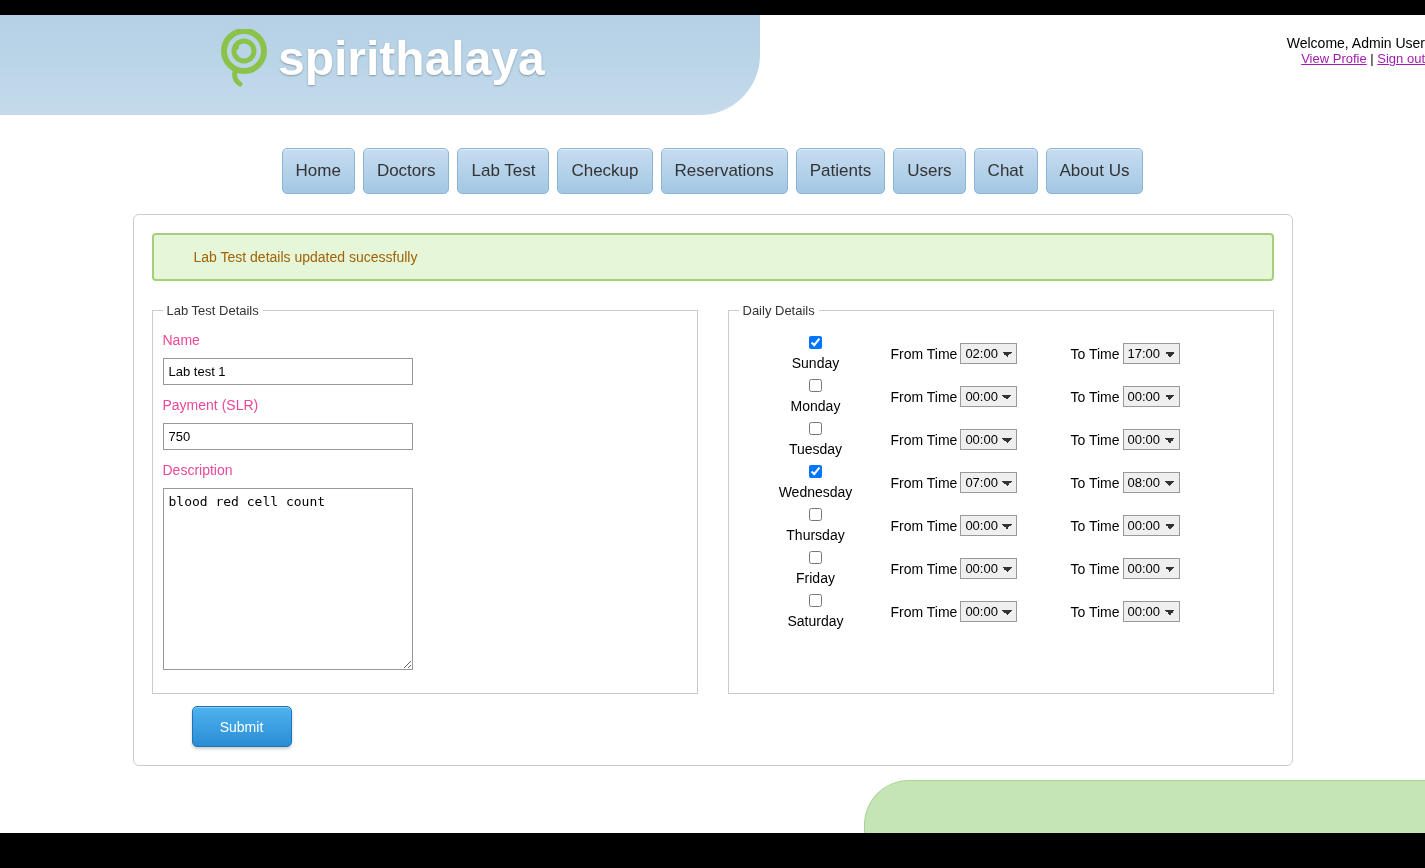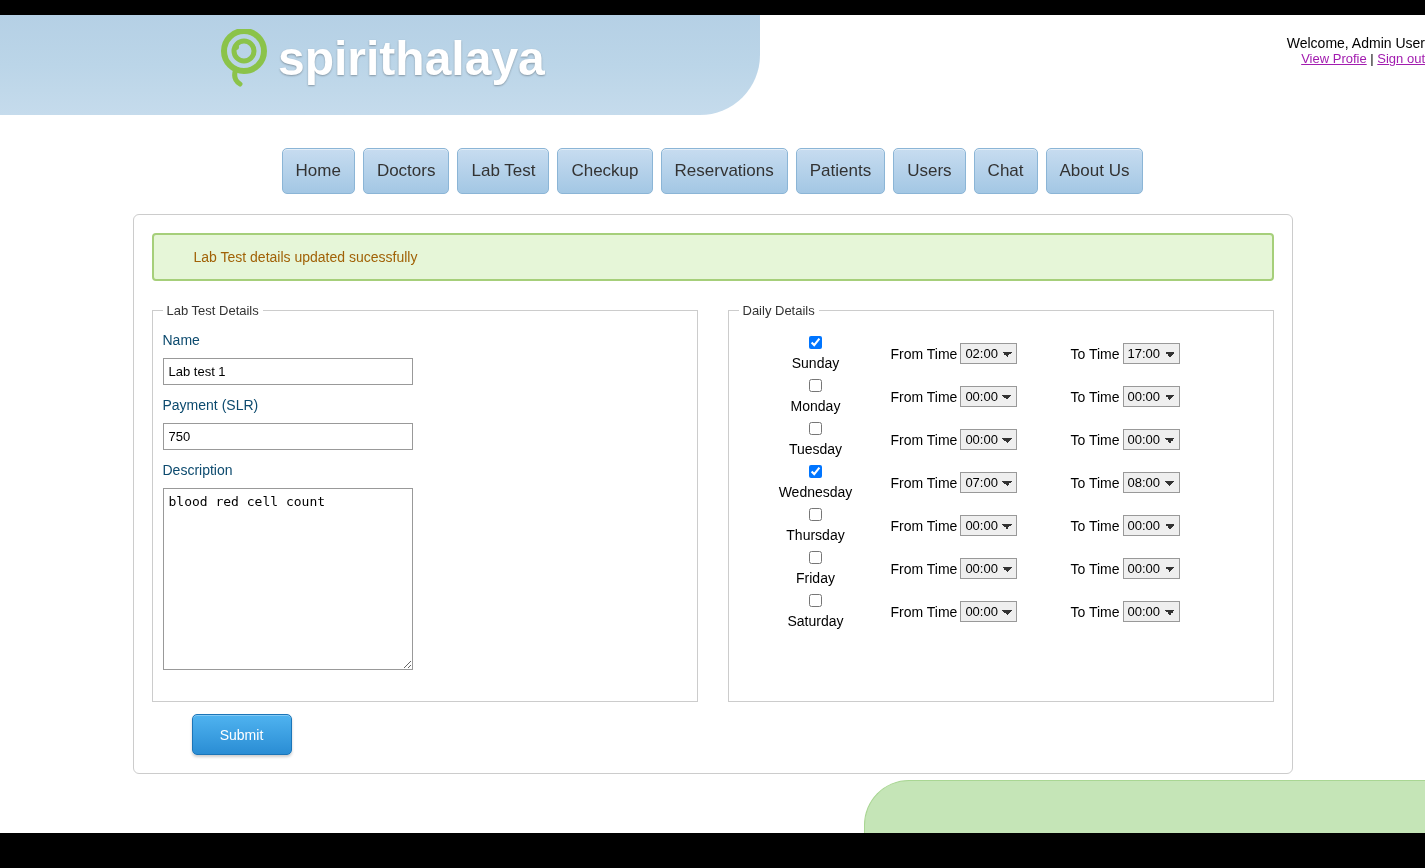--- a/index.html
+++ b/index.html
@@ -58,29 +58,29 @@
     padding: 14px 40px;
     color: #a16207;
     margin-bottom: 22px;
     font-size: 14px;
   }
   
   .form-row { display: flex; gap: 30px; }
   
   fieldset {
     border: 1px solid #ccc;
-    padding: 14px 10px 16px;
+    padding: 14px 10px 8px;
   }
   legend { padding: 0 4px; font-size: 13px; color: #333; }
   
   .left-fs { width: 547px; }
   .right-fs { width: 547px; }
   
   .field-group { margin-bottom: 12px; }
-  .field-label { display: block; margin-bottom: 10px; font-size: 14px; color: #0c4a6e; }
+  .field-label { display: block; margin-bottom: 10px; font-size: 14px; color: #ec4899; }
   .text-input {
     width: 250px; padding: 5px 5px;
     border: 1px solid #999;
     font-size: 13px;
   }
   textarea.text-input { height: 182px; resize: both; font-family: monospace; font-size: 13px; }
   
   .daily-row {
     display: flex; align-items: center;
     padding: 4px 2px;

